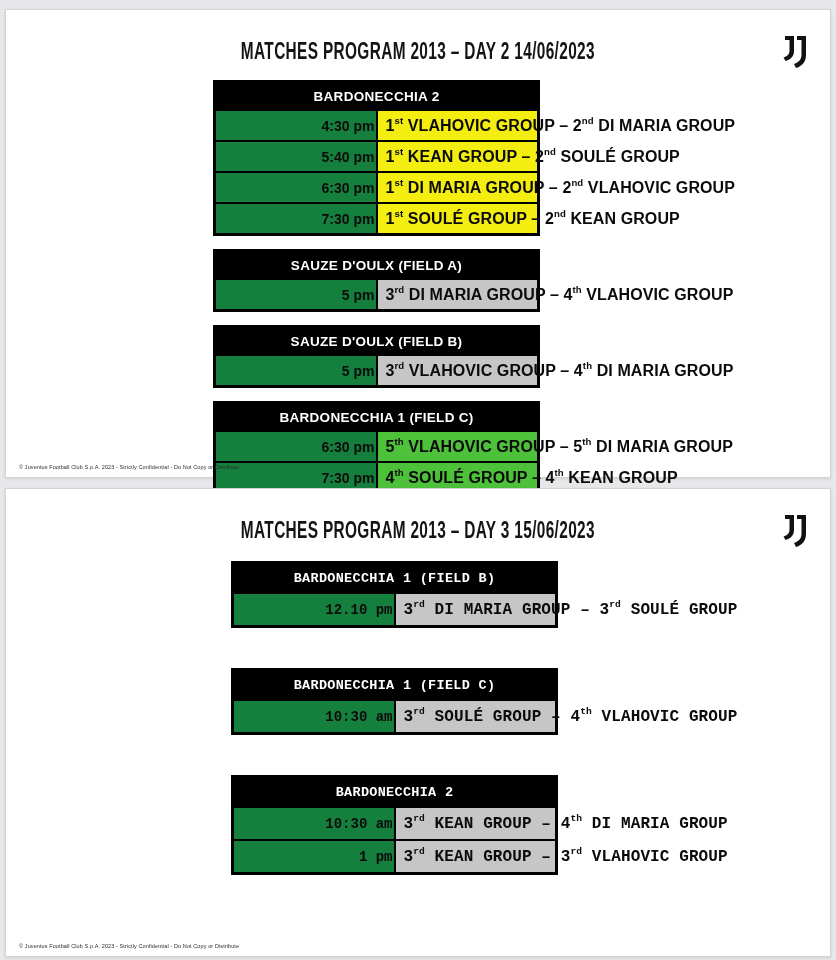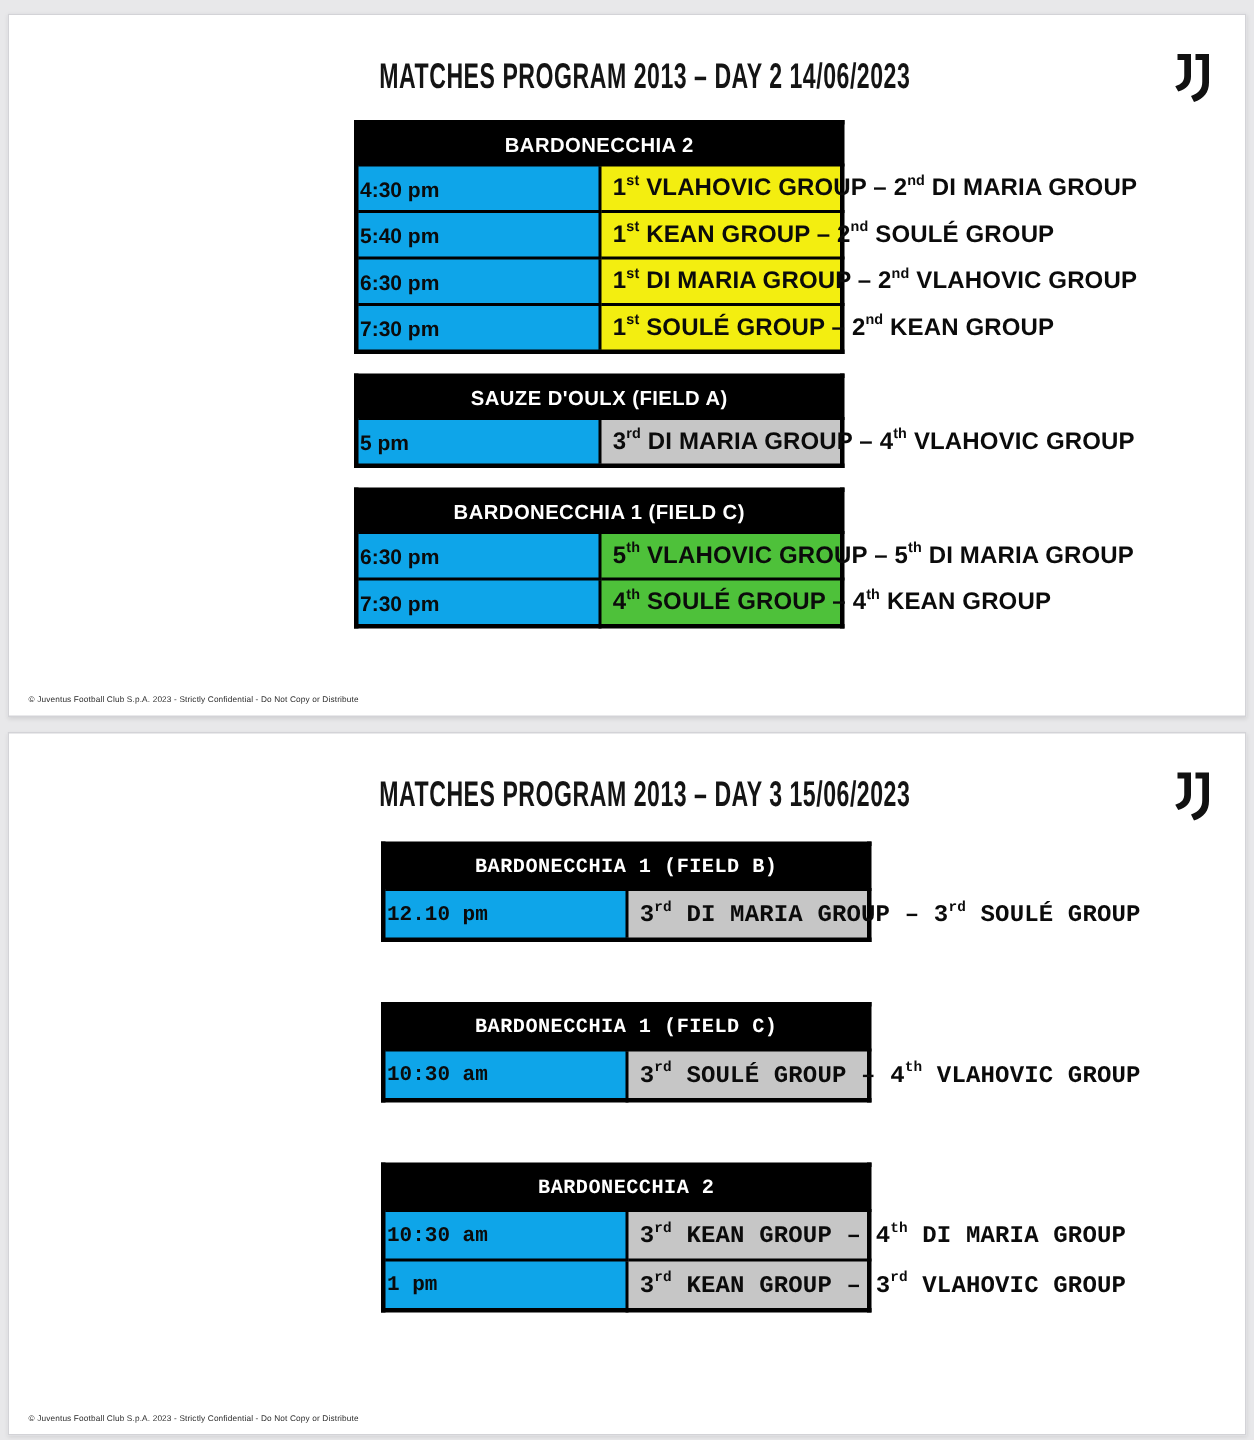--- a/index.html
+++ b/index.html
@@ -10,21 +10,20 @@
     overflow:hidden;
   }
   .viewer{padding-top:9px;display:flex;flex-direction:column;gap:10px;align-items:center;}
   .page{
     position:relative;
     width:826px;height:469px;
     background:#ffffff;
     border:1px solid #d3d3d7;
     box-sizing:border-box;
     box-shadow:0 1px 3px rgba(0,0,0,.10);
-    padding-left:23px;
   }
   .page-head{position:relative;height:62px;text-align:center;}
   .title{
     display:inline-block;
     margin-top:27px;
     font-size:22px;
     font-weight:bold;
     letter-spacing:.5px;
     white-space:nowrap;
     transform:scaleX(.70) scaleY(1.08);
@@ -42,21 +41,21 @@
   }
   th.venue{
     background:#000;color:#fff;
     font-size:13.5px;font-weight:bold;
     height:24px;letter-spacing:.3px;
     border:2px solid #000;
   }
   .page2 th.venue{height:26px;}
   td{border:2.5px solid #000;height:27px;font-weight:bold;color:#0b0b0b;}
   .page2 td{height:29px;}
-  td.time{width:75px;text-align:left;font-size:14px;background:#0ea5e9;}
+  td.time{width:75px;text-align:right;font-size:14px;background:#15803d;}
   td.match{padding:0 8px;font-size:16px;background:var(--row-bg,#ddd);letter-spacing:.1px;white-space:nowrap;}
   sup{font-size:.6em;position:relative;top:-.1em;vertical-align:super;}
   .footnote{
     position:absolute;left:13px;bottom:7px;
     font-size:5.5px;color:#2b2b2b;letter-spacing:.1px;
   }
 </style>
 </head>
 <body>
 
@@ -104,20 +103,33 @@
               <th class="venue" colspan="2">SAUZE D'OULX (FIELD A)</th>
             </tr>
           </thead>
           <tbody>
             <tr>
               <td class="time">5 pm</td>
               <td class="match"><span class="ord">3</span><sup>rd</sup><span class="team"> DI MARIA GROUP</span><span class="sep"> – </span><span class="ord">4</span><sup>th</sup><span class="team"> VLAHOVIC GROUP</span></td>
             </tr>
           </tbody>
         </table>
+        <table class="match-table" style="--row-bg: #c6c6c6;">
+          <thead>
+            <tr>
+              <th class="venue" colspan="2">SAUZE D'OULX (FIELD B)</th>
+            </tr>
+          </thead>
+          <tbody>
+            <tr>
+              <td class="time">5 pm</td>
+              <td class="match"><span class="ord">3</span><sup>rd</sup><span class="team"> VLAHOVIC GROUP</span><span class="sep"> – </span><span class="ord">4</span><sup>th</sup><span class="team"> DI MARIA GROUP</span></td>
+            </tr>
+          </tbody>
+        </table>
         <table class="match-table" style="--row-bg: #4ec13a;">
           <thead>
             <tr>
               <th class="venue" colspan="2">BARDONECCHIA 1 (FIELD C)</th>
             </tr>
           </thead>
           <tbody>
             <tr>
               <td class="time">6:30 pm</td>
               <td class="match"><span class="ord">5</span><sup>th</sup><span class="team"> VLAHOVIC GROUP</span><span class="sep"> – </span><span class="ord">5</span><sup>th</sup><span class="team"> DI MARIA GROUP</span></td>

